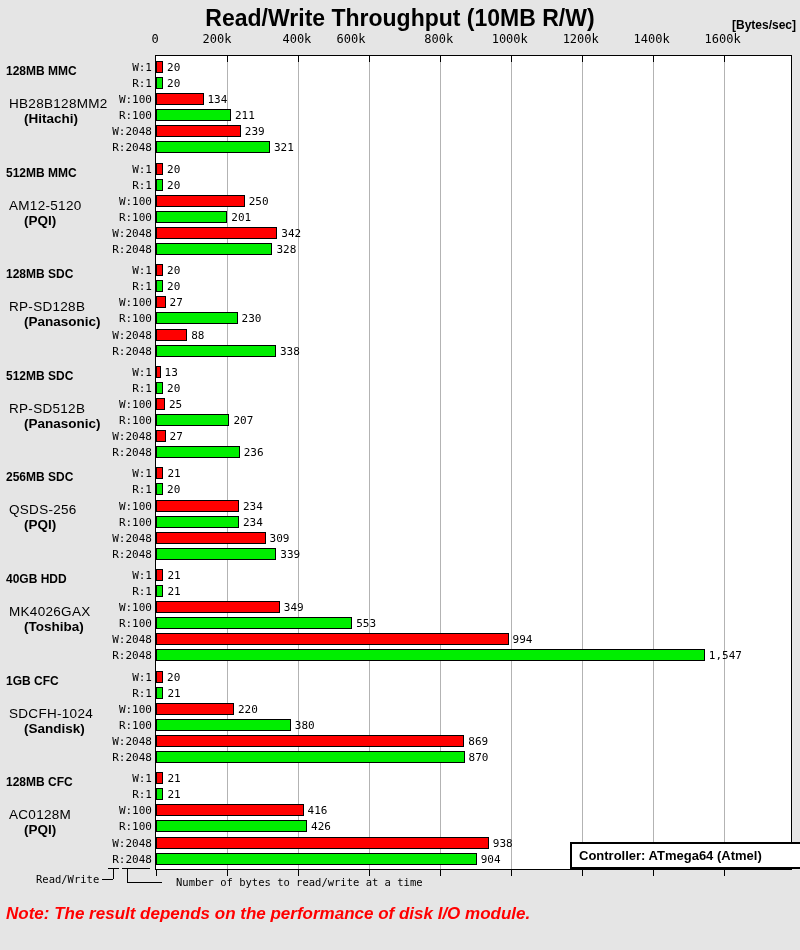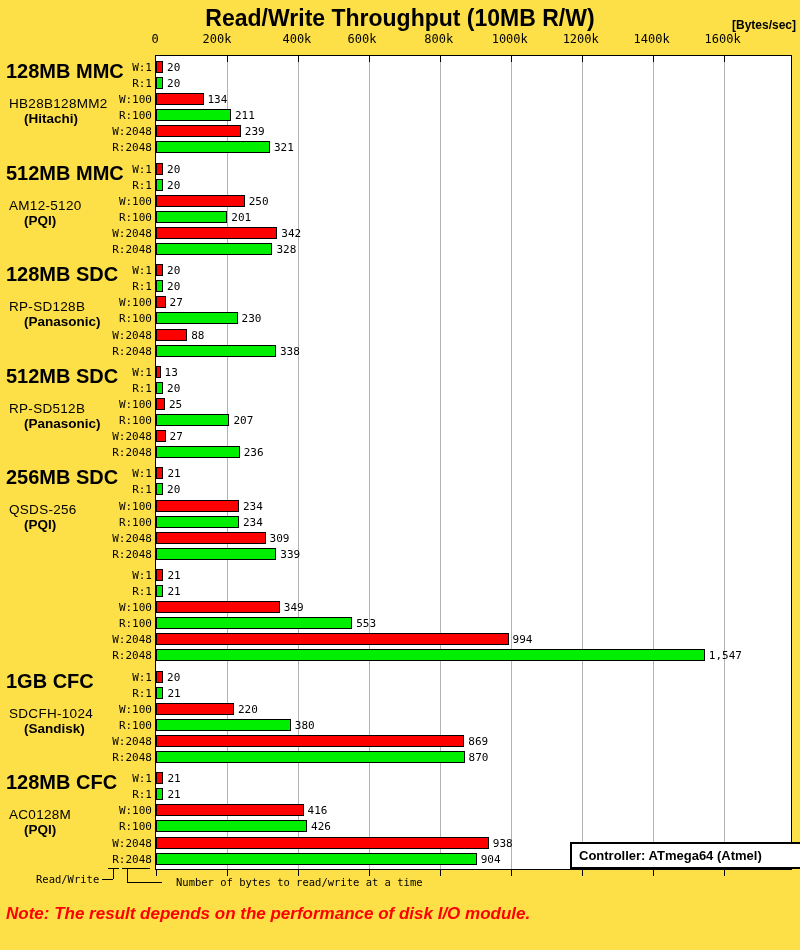--- a/index.html
+++ b/index.html
@@ -1,35 +1,35 @@
 <!DOCTYPE html>
 <html><head>
 <meta charset="utf-8">
 <style>
   html,body{margin:0;padding:0;background:#fff;}
-  .page{position:relative;width:800px;height:950px;background:#fde047;
+  .page{position:relative;width:800px;height:950px;background:#e5e5e5;
         font-family:"Liberation Sans",sans-serif;overflow:hidden;}
 
   .title{position:absolute;top:5px;left:0;width:100%;text-align:center;
          font-size:23px;font-weight:bold;color:#000;}
   .units{position:absolute;top:18px;right:4px;font-size:12px;font-weight:bold;color:#000;margin-left:32px;}
 
   .axis-labels{position:absolute;left:155px;top:32px;width:645px;height:16px;}
   .tick-label{position:absolute;top:0;width:60px;text-align:center;
               font-family:"DejaVu Sans Mono",monospace;font-size:12px;color:#000;}
 
   .plot{position:absolute;left:155px;top:55px;width:635px;height:813px;
         border:1px solid #000;background:#fff;}
   .gridline{position:absolute;top:0;bottom:0;width:1px;background:#b3b3b3;}
   .tick-top{position:absolute;top:0;height:6px;width:1px;background:#000;}
   .tick-bottom{position:absolute;top:100%;height:7px;width:1px;background:#000;}
 
   .group{position:relative;height:101.6px;padding-top:5px;box-sizing:border-box;}
   .group-label{position:absolute;left:-150px;top:6px;width:144px;color:#000;}
-  .g-name{font-size:20px;font-weight:bold;line-height:18px;}
+  .g-name{font-size:12px;font-weight:bold;line-height:18px;}
   .g-model{font-size:13.5px;font-weight:normal;line-height:15px;margin-top:16px;margin-left:3px;letter-spacing:0.3px;}
   .g-brand{font-size:13.5px;font-weight:bold;line-height:15px;margin-left:18px;}
 
   .bar-row{position:relative;height:16.1px;white-space:nowrap;}
   .row-label{position:absolute;left:-56px;top:0;width:52px;text-align:right;
              font-family:"DejaVu Sans Mono",monospace;font-size:11px;line-height:13px;color:#000;}
   .bar{display:inline-block;vertical-align:top;height:12px;border:1px solid #000;box-sizing:border-box;}
   .bar-value{display:inline-block;vertical-align:top;margin-left:4px;
              font-family:"DejaVu Sans Mono",monospace;font-size:11px;line-height:13px;color:#000;}
 
@@ -50,21 +50,21 @@
 
 <div class="page">
 
   <div class="title">Read/Write Throughput (10MB R/W)</div>
   <div class="units">[Bytes/sec]</div>
 
   <div class="axis-labels">
       <span class="tick-label" style="left: -30px;">0</span>
       <span class="tick-label" style="left: 32px;">200k</span>
       <span class="tick-label" style="left: 111.899px;">400k</span>
-      <span class="tick-label" style="left: 177px; text-align: center;">600k</span>
+      <span class="tick-label" style="left: 166px; text-align: center;">600k</span>
       <span class="tick-label" style="left: 253.799px;">800k</span>
       <span class="tick-label" style="left: 324.749px;">1000k</span>
       <span class="tick-label" style="left: 395.698px;">1200k</span>
       <span class="tick-label" style="left: 466.648px;">1400k</span>
       <span class="tick-label" style="left: 537.598px;">1600k</span>
     </div>
 
   <div class="plot">
       <div class="tick-bottom" style="left: 0px;"></div>
       <div class="gridline" style="left: 70.9497px; background: rgb(179, 179, 179);"></div>
@@ -150,20 +150,25 @@
           <div class="g-brand">(PQI)</div>
         </div>
         <div class="bar-row"><span class="row-label">W:1</span><div class="bar" style="width: 7.4px; background: rgb(255, 0, 0);"></div><span class="bar-value">21</span></div>
         <div class="bar-row"><span class="row-label">R:1</span><div class="bar" style="width: 7.1px; background: rgb(0, 238, 0);"></div><span class="bar-value">20</span></div>
         <div class="bar-row"><span class="row-label">W:100</span><div class="bar" style="width: 83px; background: rgb(255, 0, 0);"></div><span class="bar-value">234</span></div>
         <div class="bar-row"><span class="row-label">R:100</span><div class="bar" style="width: 83px; background: rgb(0, 238, 0);"></div><span class="bar-value">234</span></div>
         <div class="bar-row"><span class="row-label">W:2048</span><div class="bar" style="width: 109.6px; background: rgb(255, 0, 0);"></div><span class="bar-value">309</span></div>
         <div class="bar-row"><span class="row-label">R:2048</span><div class="bar" style="width: 120.3px; background: rgb(0, 238, 0);"></div><span class="bar-value">339</span></div>
       </div>
       <div class="group">
+        <div class="group-label">
+          <div class="g-name">40GB HDD</div>
+          <div class="g-model">MK4026GAX</div>
+          <div class="g-brand">(Toshiba)</div>
+        </div>
         <div class="bar-row"><span class="row-label">W:1</span><div class="bar" style="width: 7.4px; background: rgb(255, 0, 0);"></div><span class="bar-value">21</span></div>
         <div class="bar-row"><span class="row-label">R:1</span><div class="bar" style="width: 7.4px; background: rgb(0, 238, 0);"></div><span class="bar-value">21</span></div>
         <div class="bar-row"><span class="row-label">W:100</span><div class="bar" style="width: 123.8px; background: rgb(255, 0, 0);"></div><span class="bar-value">349</span></div>
         <div class="bar-row"><span class="row-label">R:100</span><div class="bar" style="width: 196.2px; background: rgb(0, 238, 0);"></div><span class="bar-value">553</span></div>
         <div class="bar-row"><span class="row-label">W:2048</span><div class="bar" style="width: 352.6px; background: rgb(255, 0, 0);"></div><span class="bar-value">994</span></div>
         <div class="bar-row"><span class="row-label">R:2048</span><div class="bar" style="width: 548.8px; background: rgb(0, 238, 0);"></div><span class="bar-value">1,547</span></div>
       </div>
       <div class="group">
         <div class="group-label">
           <div class="g-name">1GB CFC</div>

